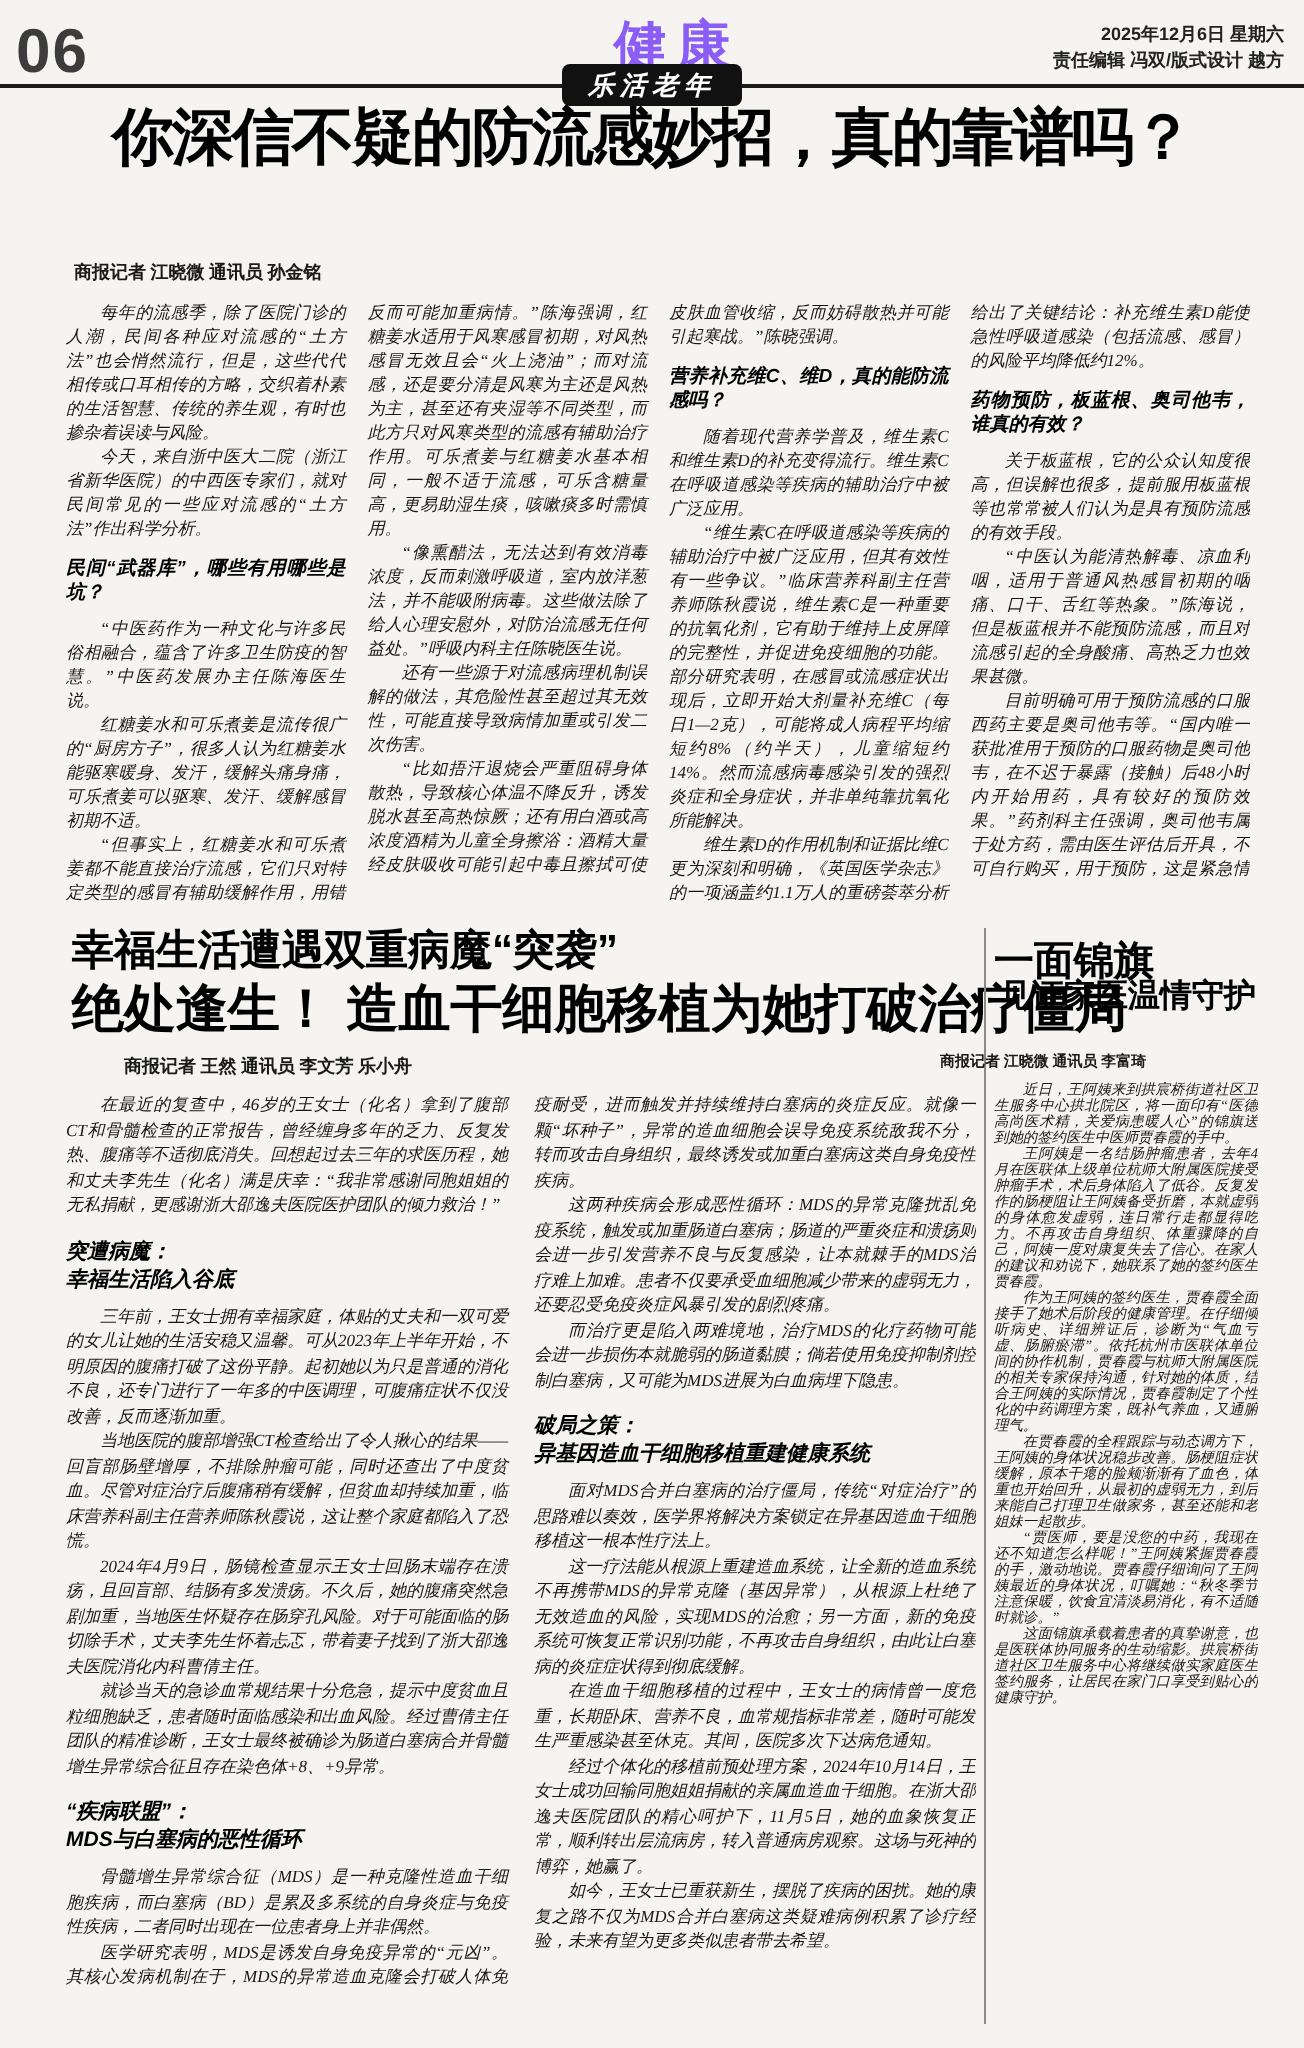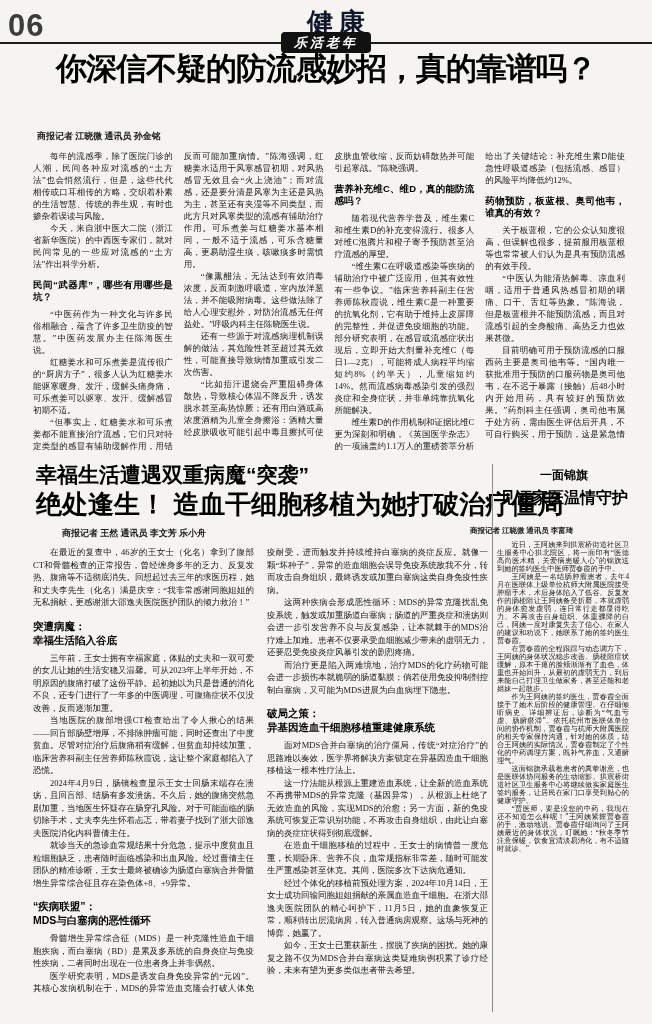--- a/index.html
+++ b/index.html
@@ -13,21 +13,21 @@
   }
   
   .page-number{
     position:absolute;left:8px;top:8px;
     font-family:"Liberation Sans","DejaVu Sans",sans-serif;
     font-size:31px;font-weight:700;color:#3c3c3c;letter-spacing:1px;
   }
   .section-title{
     position:absolute;left:0;right:0;top:5px;text-align:center;
     font-family:"Liberation Sans","DejaVu Sans",sans-serif;
-    font-size:27px;font-weight:900;color:#0f172a;letter-spacing:4px;padding-left:24px;
+    font-size:27px;font-weight:900;color:#8b5cf6;letter-spacing:4px;padding-left:24px;
   }
   .masthead-rule{
     position:absolute;left:0;right:0;top:42px;height:2px;background:#1c1c1c;
   }
   .masthead-badge{
     position:absolute;left:281px;top:32px;width:90px;height:21px;
     background:#111;border-radius:4px;color:#fff;
     font-style:italic;font-weight:700;font-size:13px;line-height:21px;
     text-align:center;letter-spacing:3px;
     font-family:"Liberation Serif","DejaVu Serif",serif;
@@ -42,21 +42,21 @@
     position:absolute;left:0;right:0;top:48px;text-align:center;
     font-family:"Liberation Sans","DejaVu Sans",sans-serif;
     font-size:31px;font-weight:900;color:#000;letter-spacing:-1px;
   }
   .byline{
     font-family:"Liberation Serif","DejaVu Serif",serif;
     font-weight:700;color:#1a1a1a;
   }
   .byline-flu{position:absolute;left:37px;top:130px;font-size:9px;}
   .article-body p{
-    margin:0;text-indent:2em;text-align:justify;
+    margin:0;text-indent:2em;text-align:justify;font-style:italic;
     -webkit-text-size-adjust:none;
   }
   .article-body p.subhead{
     font-family:"Liberation Sans","DejaVu Sans",sans-serif;
     font-weight:700;text-indent:0;white-space:pre-line;
     break-inside:avoid;color:#000;
   }
   
   .body-flu{
     position:absolute;left:33px;top:150px;width:592px;height:308px;
@@ -81,59 +81,63 @@
     column-count:2;column-gap:13px;
     font-size:8.5px;line-height:12.5px;overflow:hidden;
   }
   .body-transplant p.subhead{font-size:10.5px;margin:10px 0 5px;line-height:14px;}
   
   .v-divider{
     position:absolute;left:492px;top:464px;width:1px;height:548px;background:#8a8a8a;
   }
   
   .hl-banner-1{
-    position:absolute;left:497px;top:467px;width:134px;text-align:center;
+    position:absolute;left:497px;top:467px;width:134px;text-align:left;
     font-family:"Liberation Sans","DejaVu Sans",sans-serif;
-    font-size:12px;font-weight:900;color:#000;
+    font-size:20px;font-weight:900;color:#000;
   }
   .hl-banner-2{
     position:absolute;left:497px;top:488px;width:134px;text-align:center;
     font-family:"Liberation Sans","DejaVu Sans",sans-serif;
     font-size:16px;font-weight:900;color:#000;
   }
   .byline-banner{position:absolute;left:470px;top:526px;font-size:7.5px;}
   .body-banner{
     position:absolute;left:497px;top:541px;width:132px;height:471px;
     font-size:7.2px;line-height:8px;overflow:hidden;
   }
 </style>
 </head>
 <body>
 
 <div class="page">
 
   <div class="page-number">06</div>
   <div class="section-title">健康</div>
+  <div class="date-block">
+    <div>2025年12月6日 星期六</div>
+    <div>责任编辑 冯双/版式设计 越方</div>
+  </div>
   <div class="masthead-rule"></div>
   <div class="masthead-badge">乐活老年</div>
 
   <div class="headline-xl">你深信不疑的防流感妙招，真的靠谱吗？</div>
   <div class="byline byline-flu">商报记者 江晓微 通讯员 孙金铭</div>
   <div class="article-body body-flu">
       <p>每年的流感季，除了医院门诊的人潮，民间各种应对流感的“土方法”也会悄然流行，但是，这些代代相传或口耳相传的方略，交织着朴素的生活智慧、传统的养生观，有时也掺杂着误读与风险。</p>
       <p>今天，来自浙中医大二院（浙江省新华医院）的中西医专家们，就对民间常见的一些应对流感的“土方法”作出科学分析。</p>
       <p class="subhead">民间“武器库”，哪些有用哪些是坑？</p>
       <p>“中医药作为一种文化与许多民俗相融合，蕴含了许多卫生防疫的智慧。”中医药发展办主任陈海医生说。</p>
       <p>红糖姜水和可乐煮姜是流传很广的“厨房方子”，很多人认为红糖姜水能驱寒暖身、发汗，缓解头痛身痛，可乐煮姜可以驱寒、发汗、缓解感冒初期不适。</p>
       <p>“但事实上，红糖姜水和可乐煮姜都不能直接治疗流感，它们只对特定类型的感冒有辅助缓解作用，用错反而可能加重病情。”陈海强调，红糖姜水适用于风寒感冒初期，对风热感冒无效且会“火上浇油”；而对流感，还是要分清是风寒为主还是风热为主，甚至还有夹湿等不同类型，而此方只对风寒类型的流感有辅助治疗作用。可乐煮姜与红糖姜水基本相同，一般不适于流感，可乐含糖量高，更易助湿生痰，咳嗽痰多时需慎用。</p>
       <p>“像熏醋法，无法达到有效消毒浓度，反而刺激呼吸道，室内放洋葱法，并不能吸附病毒。这些做法除了给人心理安慰外，对防治流感无任何益处。”呼吸内科主任陈晓医生说。</p>
       <p>还有一些源于对流感病理机制误解的做法，其危险性甚至超过其无效性，可能直接导致病情加重或引发二次伤害。</p>
       <p>“比如捂汗退烧会严重阻碍身体散热，导致核心体温不降反升，诱发脱水甚至高热惊厥；还有用白酒或高浓度酒精为儿童全身擦浴：酒精大量经皮肤吸收可能引起中毒且擦拭可使皮肤血管收缩，反而妨碍散热并可能引起寒战。”陈晓强调。</p>
       <p class="subhead">营养补充维C、维D，真的能防流感吗？</p>
-      <p>随着现代营养学普及，维生素C和维生素D的补充变得流行。很多人对维C泡腾片和橙子寄予预防甚至治疗流感的厚望。</p>
+      <p>随着现代营养学普及，维生素C和维生素D的补充变得流行。维生素C在呼吸道感染等疾病的辅助治疗中被广泛应用。</p>
       <p>“维生素C在呼吸道感染等疾病的辅助治疗中被广泛应用，但其有效性有一些争议。”临床营养科副主任营养师陈秋霞说，维生素C是一种重要的抗氧化剂，它有助于维持上皮屏障的完整性，并促进免疫细胞的功能。部分研究表明，在感冒或流感症状出现后，立即开始大剂量补充维C（每日1—2克），可能将成人病程平均缩短约8%（约半天），儿童缩短约14%。然而流感病毒感染引发的强烈炎症和全身症状，并非单纯靠抗氧化所能解决。</p>
       <p>维生素D的作用机制和证据比维C更为深刻和明确，《英国医学杂志》的一项涵盖约1.1万人的重磅荟萃分析给出了关键结论：补充维生素D能使急性呼吸道感染（包括流感、感冒）的风险平均降低约12%。</p>
       <p class="subhead">药物预防，板蓝根、奥司他韦，谁真的有效？</p>
       <p>关于板蓝根，它的公众认知度很高，但误解也很多，提前服用板蓝根等也常常被人们认为是具有预防流感的有效手段。</p>
       <p>“中医认为能清热解毒、凉血利咽，适用于普通风热感冒初期的咽痛、口干、舌红等热象。”陈海说，但是板蓝根并不能预防流感，而且对流感引起的全身酸痛、高热乏力也效果甚微。</p>
       <p>目前明确可用于预防流感的口服西药主要是奥司他韦等。“国内唯一获批准用于预防的口服药物是奥司他韦，在不迟于暴露（接触）后48小时内开始用药，具有较好的预防效果。”药剂科主任强调，奥司他韦属于处方药，需由医生评估后开具，不可自行购买，用于预防，这是紧急情况下的临时措施，预防效果不如疫苗。</p>
     </div>
 
   <div class="hl-transplant-1">幸福生活遭遇双重病魔“突袭”</div>
   <div class="hl-transplant-2">绝处逢生！ 造血干细胞移植为她打破治疗僵局</div>
@@ -162,19 +166,19 @@
     </div>
 
   <div class="v-divider"></div>
 
   <div class="hl-banner-1">一面锦旗</div>
   <div class="hl-banner-2">见证家医温情守护</div>
   <div class="byline byline-banner">商报记者 江晓微 通讯员 李富琦</div>
   <div class="article-body body-banner">
       <p>近日，王阿姨来到拱宸桥街道社区卫生服务中心拱北院区，将一面印有“医德高尚医术精，关爱病患暖人心”的锦旗送到她的签约医生中医师贾春霞的手中。</p>
       <p>王阿姨是一名结肠肿瘤患者，去年4月在医联体上级单位杭师大附属医院接受肿瘤手术，术后身体陷入了低谷。反复发作的肠梗阻让王阿姨备受折磨，本就虚弱的身体愈发虚弱，连日常行走都显得吃力。不再攻击自身组织、体重骤降的自己，阿姨一度对康复失去了信心。在家人的建议和劝说下，她联系了她的签约医生贾春霞。</p>
+      <p>作为王阿姨的签约医生，贾春霞全面接手了她术后阶段的健康管理。在仔细倾听病史、详细辨证后，诊断为“气血亏虚、肠腑瘀滞”。依托杭州市医联体单位间的协作机制，贾春霞与杭师大附属医院的相关专家保持沟通，针对她的体质，结合王阿姨的实际情况，贾春霞制定了个性化的中药调理方案，既补气养血，又通腑理气。</p>
       <p>在贾春霞的全程跟踪与动态调方下，王阿姨的身体状况稳步改善。肠梗阻症状缓解，原本干瘪的脸颊渐渐有了血色，体重也开始回升，从最初的虚弱无力，到后来能自己打理卫生做家务，甚至还能和老姐妹一起散步。</p>
-      <p>作为王阿姨的签约医生，贾春霞全面接手了她术后阶段的健康管理。在仔细倾听病史、详细辨证后，诊断为“气血亏虚、肠腑瘀滞”。依托杭州市医联体单位间的协作机制，贾春霞与杭师大附属医院的相关专家保持沟通，针对她的体质，结合王阿姨的实际情况，贾春霞制定了个性化的中药调理方案，既补气养血，又通腑理气。</p>
+      <p>“贾医师，要是没您的中药，我现在还不知道怎么样呢！”王阿姨紧握贾春霞的手，激动地说。贾春霞仔细询问了王阿姨最近的身体状况，叮嘱她：“秋冬季节注意保暖，饮食宜清淡易消化，有不适随时就诊。”</p>
       <p>这面锦旗承载着患者的真挚谢意，也是医联体协同服务的生动缩影。拱宸桥街道社区卫生服务中心将继续做实家庭医生签约服务，让居民在家门口享受到贴心的健康守护。</p>
-      <p>“贾医师，要是没您的中药，我现在还不知道怎么样呢！”王阿姨紧握贾春霞的手，激动地说。贾春霞仔细询问了王阿姨最近的身体状况，叮嘱她：“秋冬季节注意保暖，饮食宜清淡易消化，有不适随时就诊。”</p>
     </div>
 
 </div>
 
 </body></html>

